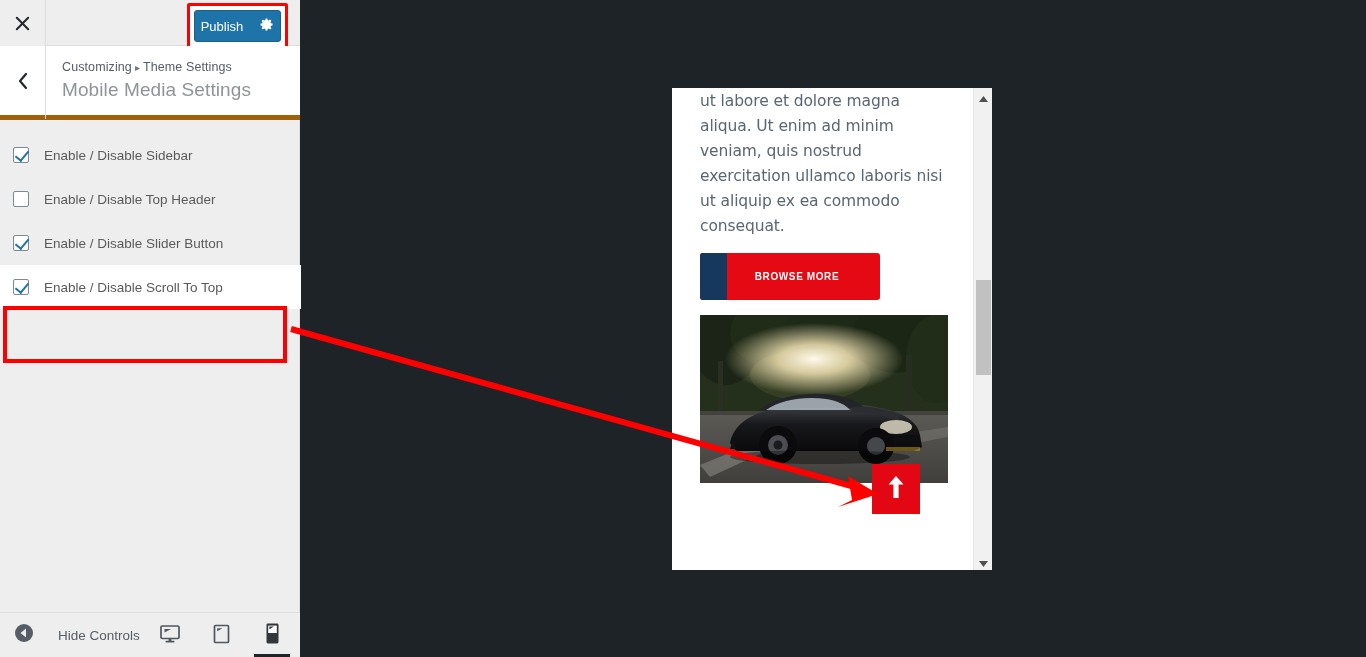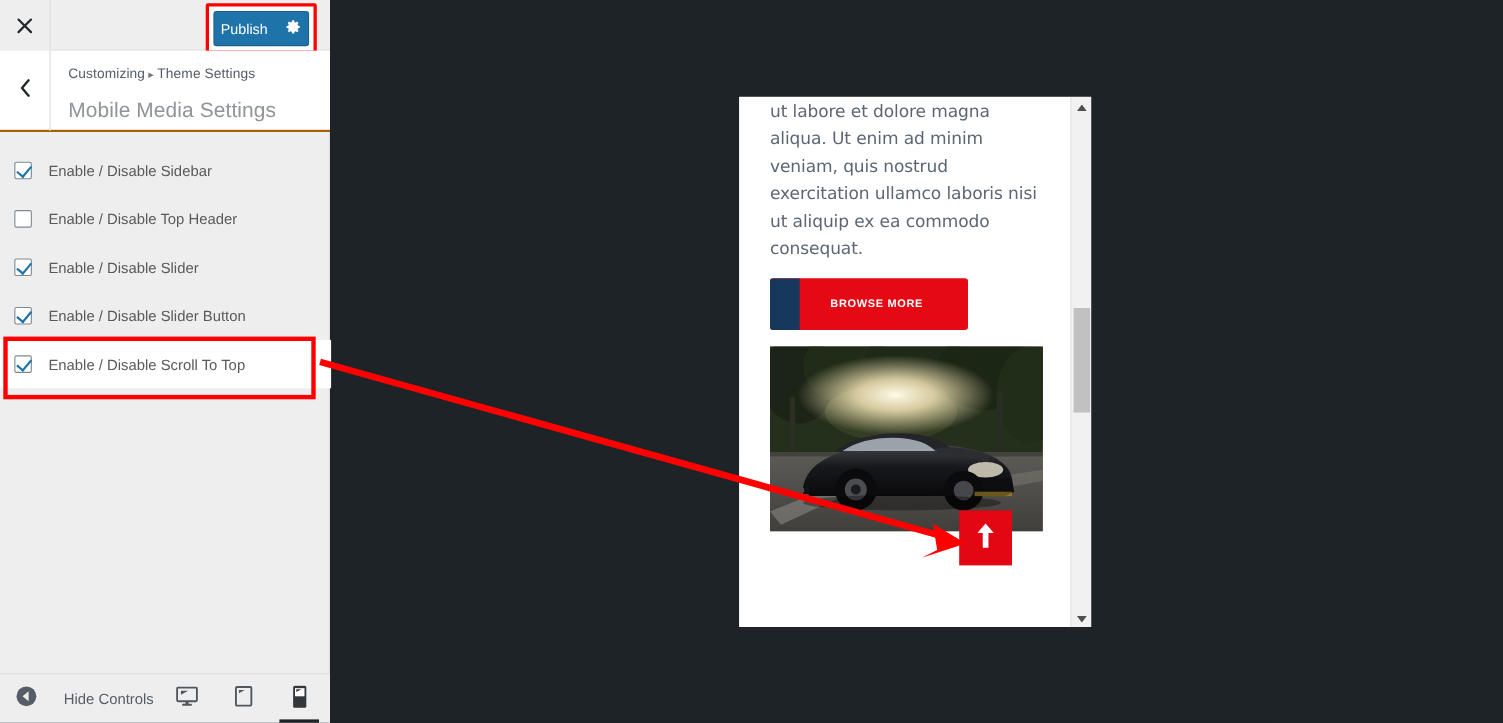--- a/index.html
+++ b/index.html
@@ -53,38 +53,38 @@
     cursor: pointer;
     padding: 0 9px;
   }
   .publish-btn .plabel { white-space: nowrap; }
   .gear-icon { display: block; }
 
   .sb-title-bar {
     position: absolute; left: 0; top: 46px;
     width: 300px; height: 74px;
     background: #ffffff;
-    border-bottom: 2px solid #a16207;
+    border-bottom: 5px solid #a16207;
   }
   .back-btn {
     position: absolute; left: 0; top: 0;
     width: 46px; height: 73px;
     border-right: 1px solid #dddddd;
     display: flex; align-items: center; justify-content: center;
     cursor: pointer;
   }
   .title-texts { position: absolute; left: 62px; top: 14px; }
   .breadcrumb {
     font-size: 12.5px; color: #555d66;
     letter-spacing: 0.1px;
   }
   .breadcrumb .sep { color: #72777c; margin: 0 3px; font-size: 10px; }
   .panel-title {
     font-size: 19px; color: #8f9499; font-weight: 400;
-    margin-top: 16px; letter-spacing: 0.1px;
+    margin-top: 5px; letter-spacing: 0.1px;
   }
 
   
   .cb-list { position: absolute; left: 0; top: 133px; width: 340px; }
   .cb-row {
     position: relative;
     height: 44px;
     display: flex; align-items: center;
     padding-left: 13px;
     cursor: pointer;
@@ -310,24 +310,20 @@
       <label class="cb-row">
         <span class="cb-box checked"></span>
         <span class="cb-label">Enable / Disable Sidebar</span>
       </label>
 
       <label class="cb-row">
         <span class="cb-box"></span>
         <span class="cb-label">Enable / Disable Top Header</span>
       </label>
 
-      <label class="cb-row">
-        <span class="cb-box checked"></span>
-        <span class="cb-label">Enable / Disable Slider</span>
-      </label>
 
       <label class="cb-row">
         <span class="cb-box checked"></span>
         <span class="cb-label">Enable / Disable Slider Button</span>
       </label>
 
       <label class="cb-row highlighted">
         <span class="cb-box checked"></span>
         <span class="cb-label">Enable / Disable Scroll To Top</span>
       </label>

